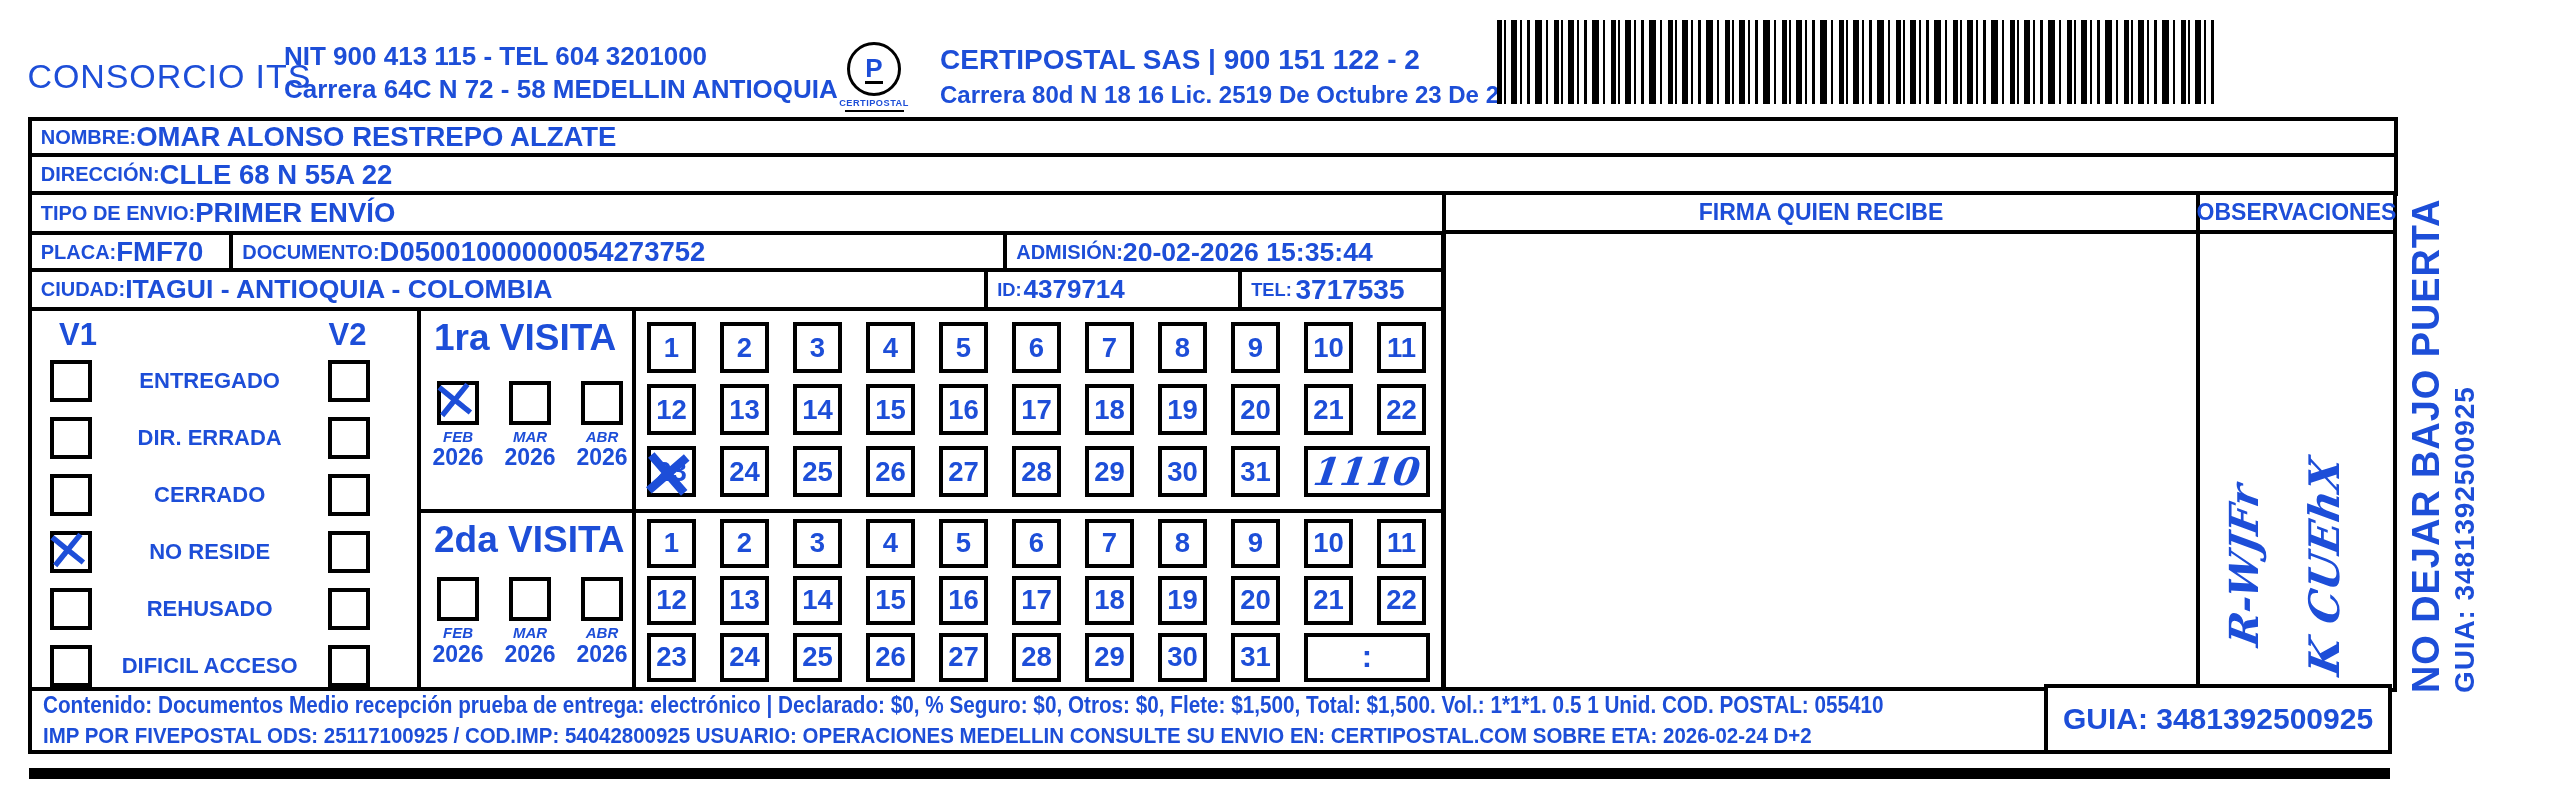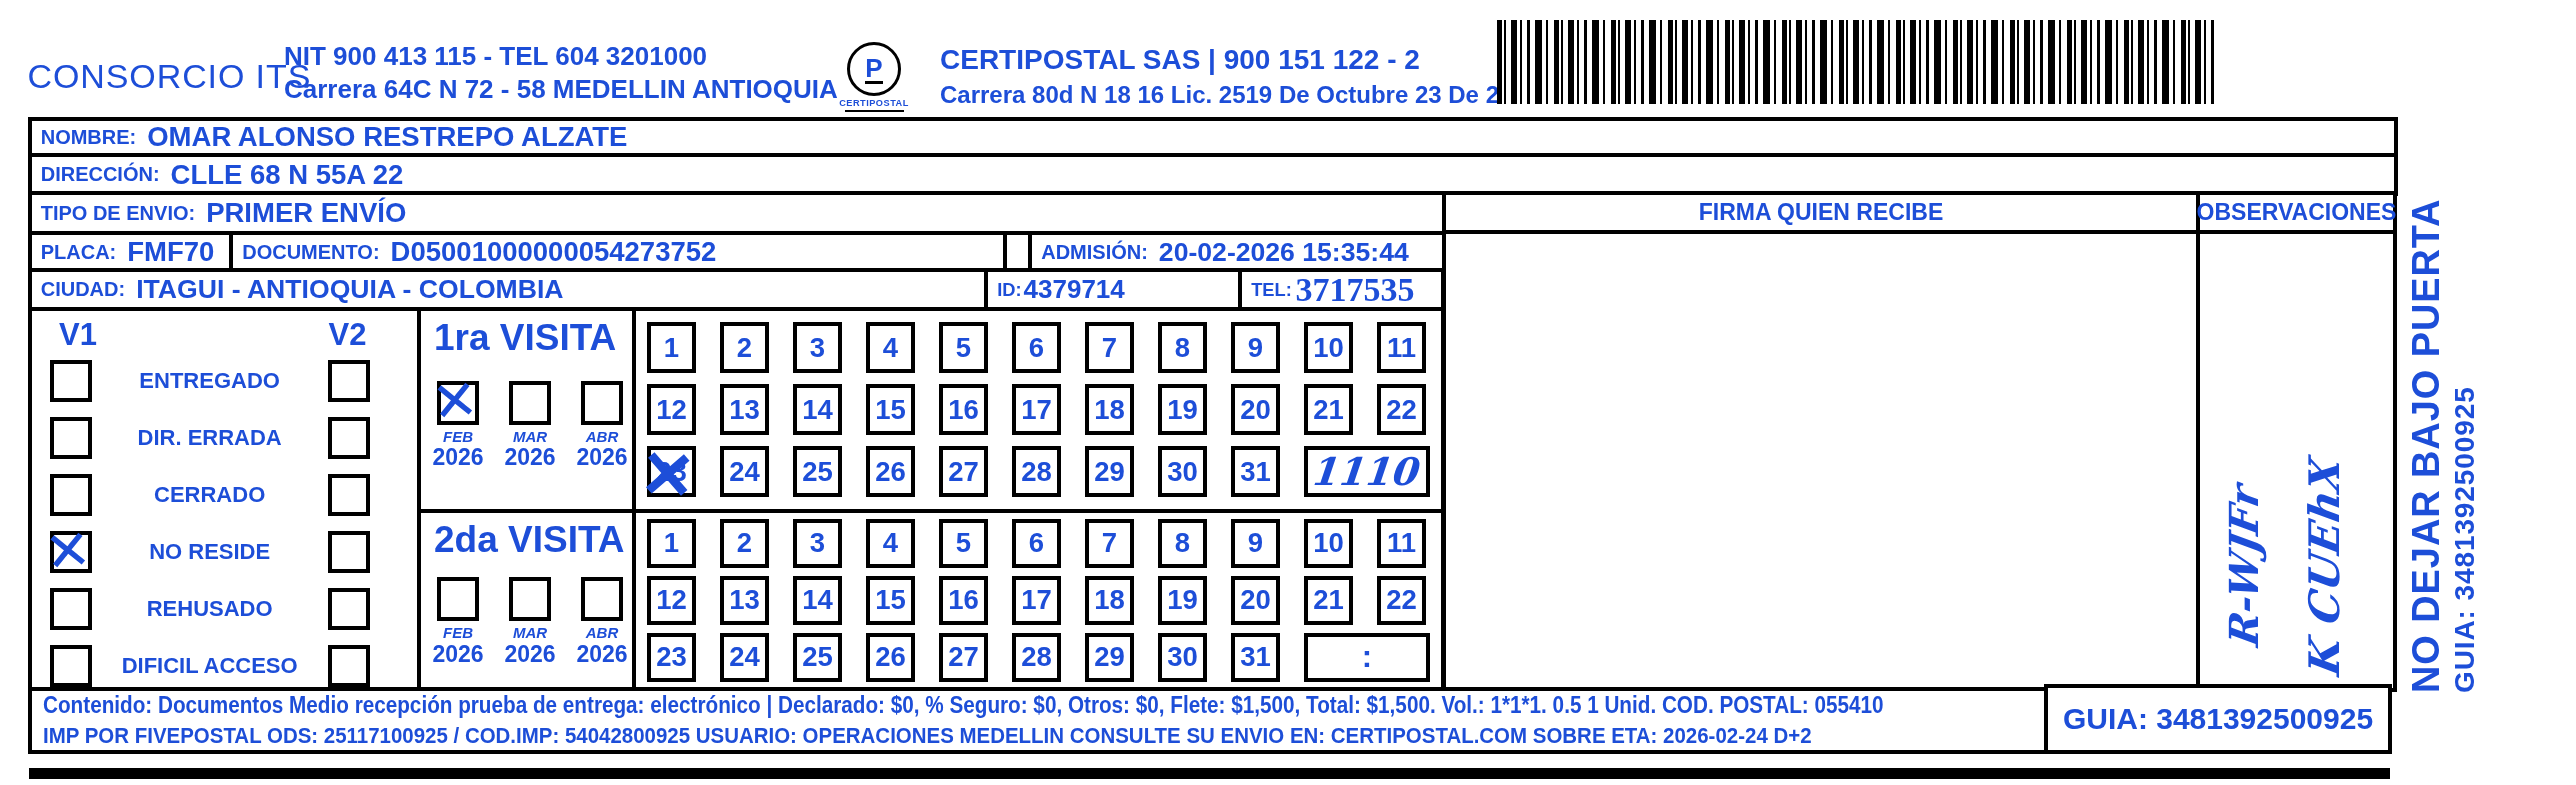--- a/index.html
+++ b/index.html
@@ -18,21 +18,21 @@
   .cert1{font-size:28px;font-weight:700;}
   .cert2{font-size:24px;font-weight:700;margin-top:4.6px;}
   .barcode{position:absolute;left:1497px;top:20px;width:720px;height:84px;
     background:repeating-linear-gradient(90deg,
       #000 0 4.6px,#fff 4.6px 7.3px,#000 7.3px 9.2px,#fff 9.2px 13.7px,
       #000 13.7px 20px,#fff 20px 23px,#000 23px 25px,#fff 25px 30px,
       #000 30px 33px,#fff 33px 38px,#000 38px 45px,#fff 45px 49px,
       #000 49px 51px,#fff 51px 57px);}
   
   .cell{position:absolute;box-sizing:border-box;border:4.6px solid #000;background:#fff;
-        display:flex;align-items:center;gap:11px;padding:0 9.2px;white-space:nowrap;overflow:visible;}
+        display:flex;align-items:center;padding:0 9.2px;white-space:nowrap;overflow:visible;}
   .lbl{font-weight:800;font-size:20px;}
   .val{font-weight:700;font-size:27.5px;}
   .hdr-cell{justify-content:center;font-weight:800;font-size:23px;}
   
   .vbox{flex-direction:column;align-items:stretch;padding:0;gap:0;}
   .vhead{display:flex;justify-content:space-between;padding:5.5px 51px 0 27.5px;
          font-size:31px;font-weight:800;}
   .opt-row{display:flex;align-items:center;padding:0 48px 0 18.3px;height:57px;}
   .opt-label{flex:1;text-align:center;font-weight:800;font-size:22px;}
   .chk{width:42px;height:42px;border:4.6px solid #000;box-sizing:border-box;position:relative;flex:0 0 auto;}
@@ -117,36 +117,36 @@
   </div>
 
   <div class="cell" style="left:27.5px;top:231px;width:206px;height:42px;">
     <span class="lbl">PLACA:</span>
     <span class="val">FMF70</span>
   </div>
   <div class="cell" style="left:229px;top:231px;width:778px;height:42px;">
     <span class="lbl">DOCUMENTO:</span>
     <span class="val">D05001000000054273752</span>
   </div>
-  <div class="cell" style="left:1003px;top:231px;width:442px;height:42px;margin-left:25px;">
+  <div class="cell" style="left:1003px;top:231px;width:442px;height:42px;">
     <span class="lbl">ADMISIÓN:</span>
     <span class="val" style="font-size:26.6px;">20-02-2026 15:35:44</span>
   </div>
 
   <div class="cell" style="left:27.5px;top:268px;width:962px;height:43px;">
     <span class="lbl">CIUDAD:</span>
     <span class="val" style="font-size:26.6px;">ITAGUI - ANTIOQUIA - COLOMBIA</span>
   </div>
   <div class="cell" style="left:984px;top:268px;width:258px;height:43px;gap:2px;">
     <span class="lbl" style="font-size:18.3px;">ID:</span>
     <span class="val" style="font-size:26px;">4379714</span>
   </div>
   <div class="cell" style="left:1238px;top:268px;width:207px;height:43px;gap:3.7px;">
     <span class="lbl" style="font-size:18.3px;">TEL:</span>
-    <span class="val" style="font-size:34px;font-family:Liberation Serif, serif;">3717535</span>
+    <span class="val" style="font-size:28px;">3717535</span>
   </div>
 
   <div class="cell" style="left:1442px;top:230px;width:758px;height:462px;"></div>
   <div class="cell" style="left:2196px;top:230px;width:201px;height:462px;"></div>
   <div class="hw-rot handwriting hw1">R-WJFr</div>
   <div class="hw-rot handwriting hw2">K CUEhX</div>
 
   <div class="cell vbox" style="left:27.5px;top:307px;width:394px;height:385px;">
     <div class="vhead">
       <span>V1</span>

